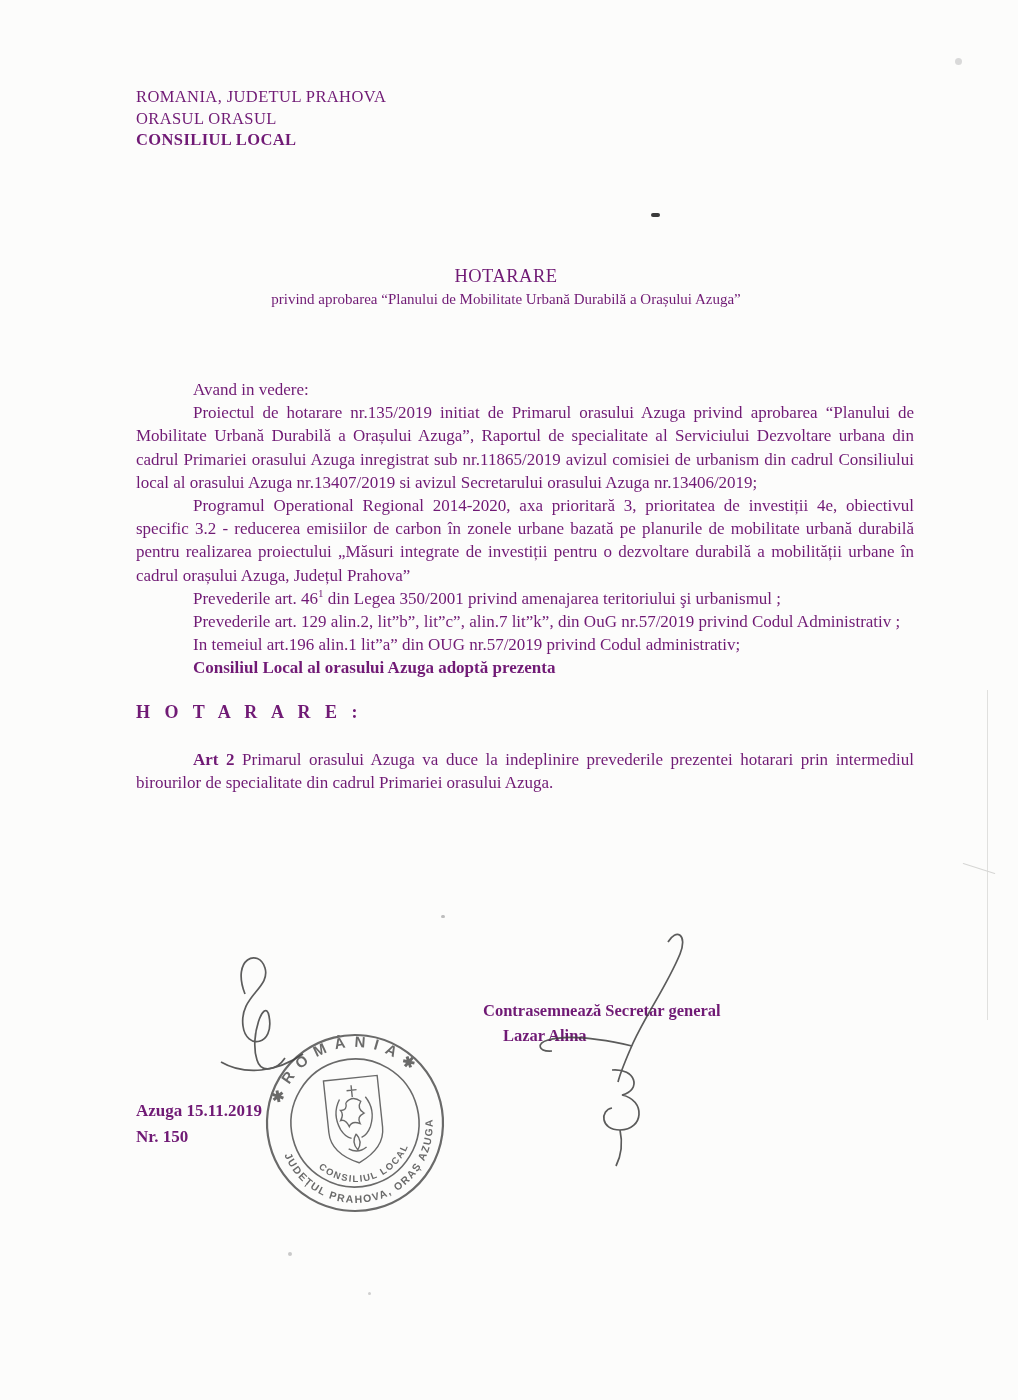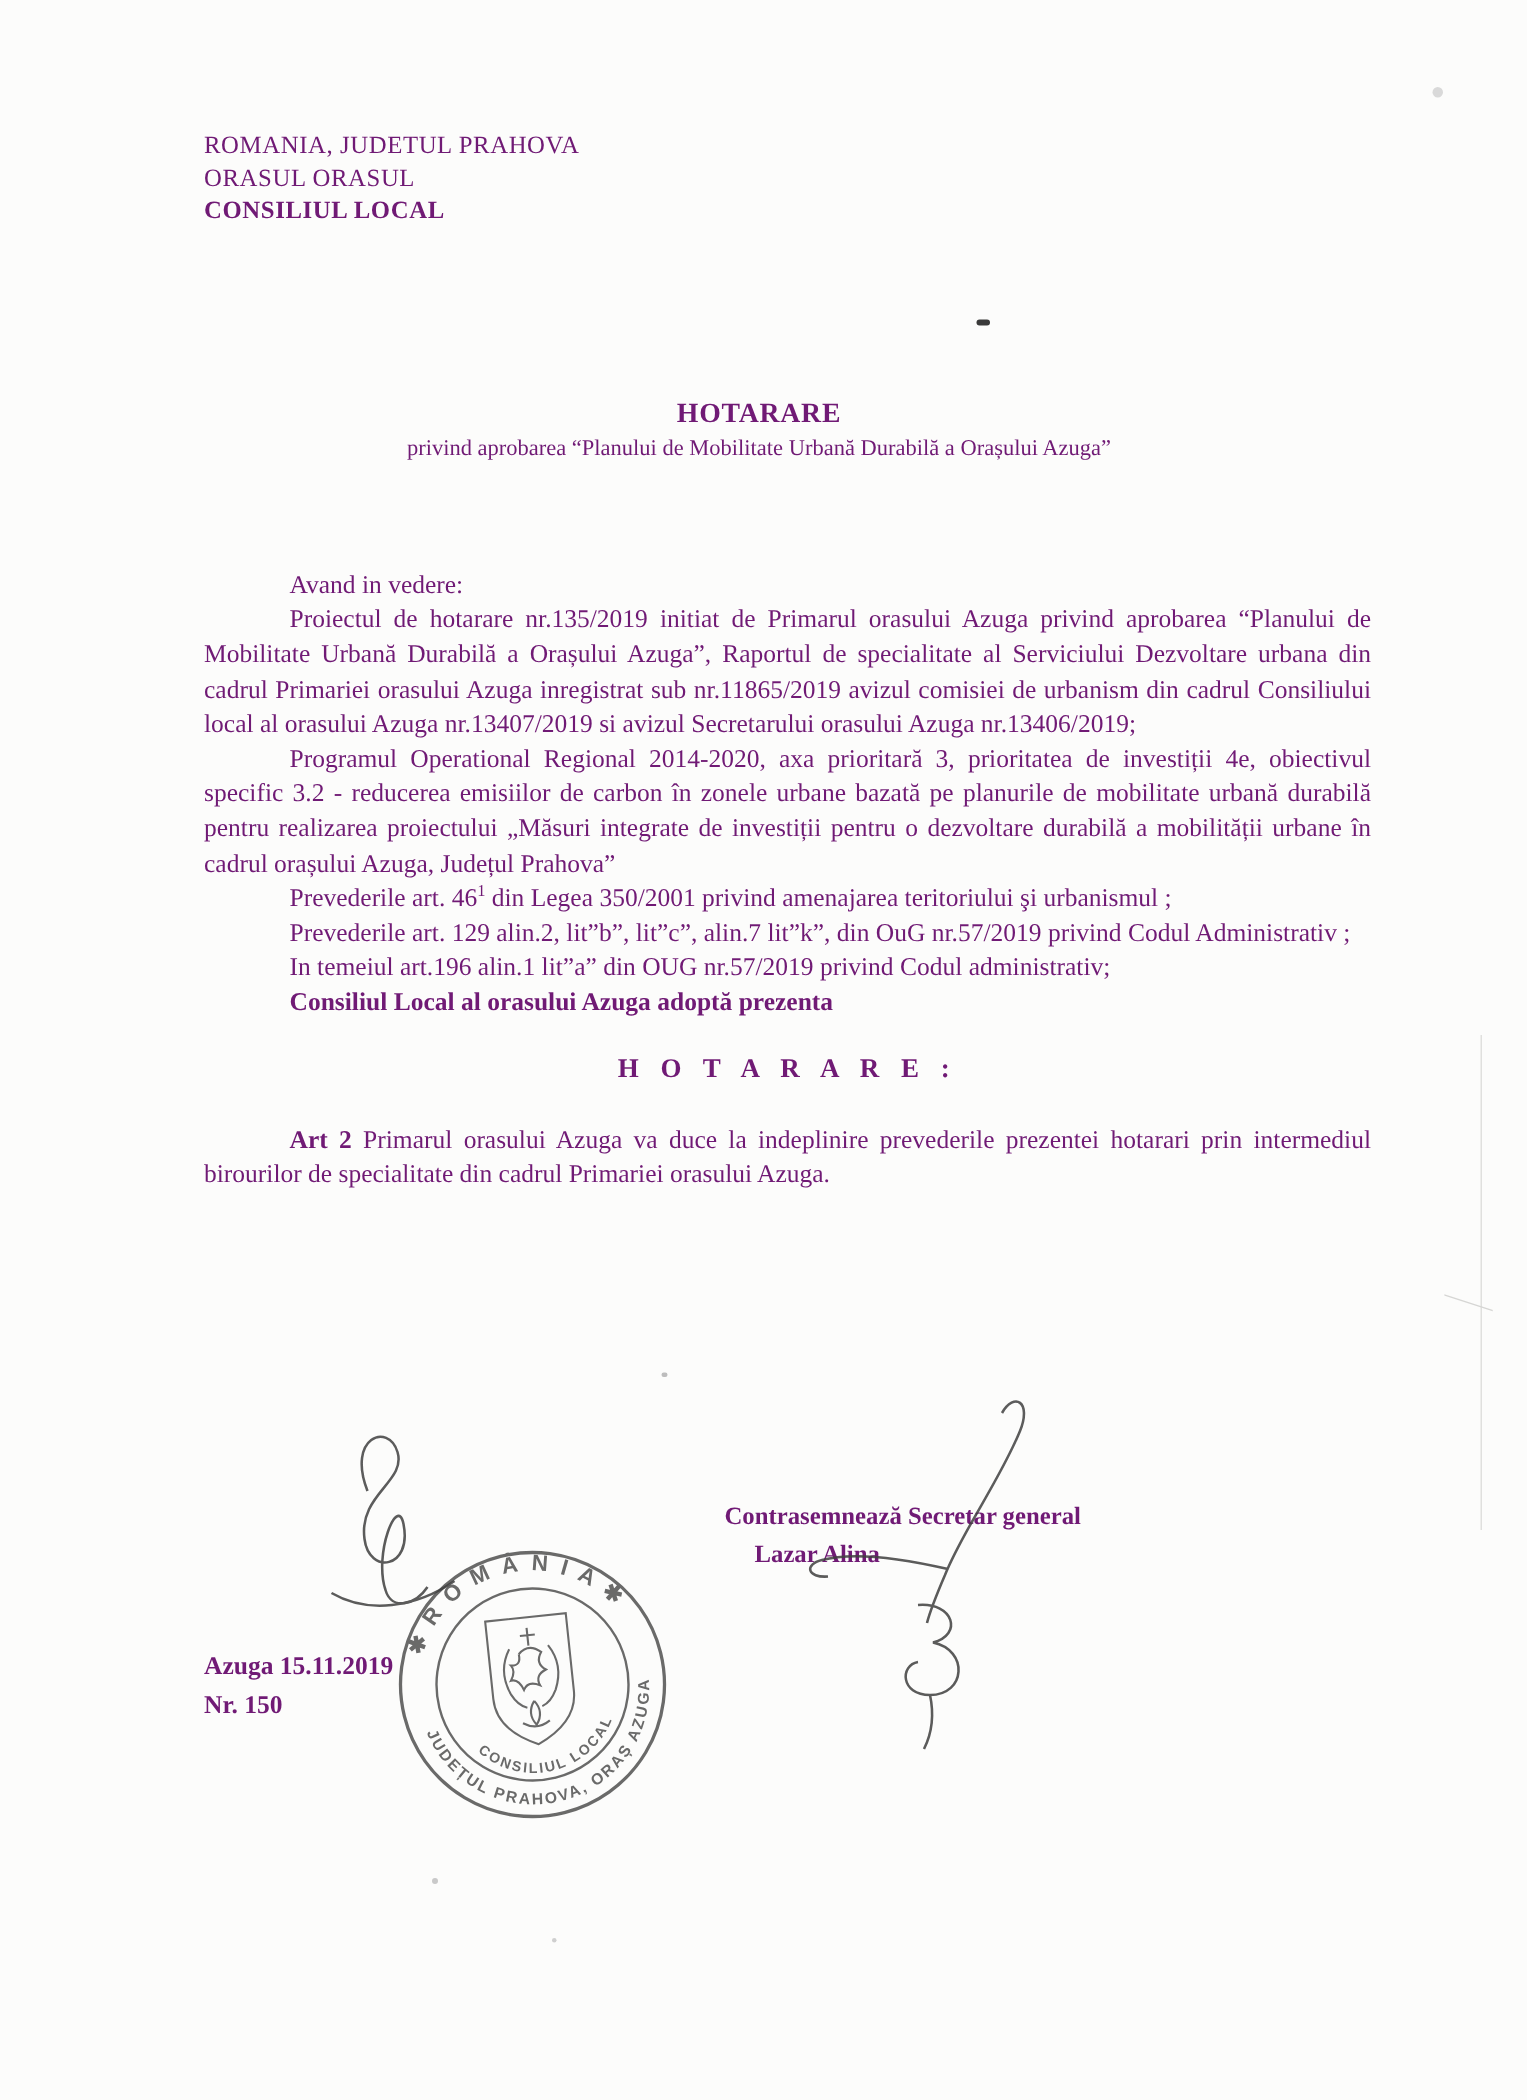--- a/index.html
+++ b/index.html
@@ -10,29 +10,29 @@
     background:#fcfcfb;
     font-family:"Liberation Serif", serif;
     color:#701a75;
     overflow:hidden;
   }
   
   .doc-header{position:absolute;left:136px;top:86px;font-size:16.5px;line-height:21.5px;letter-spacing:.4px;}
   .doc-header .bold{font-weight:bold;}
   
   .title-block{position:absolute;left:136px;top:266px;width:740px;text-align:center;}
-  .title-main{font-weight:bold;font-size:18.5px;letter-spacing:.5px;}
+  .title-main{font-weight:normal;font-size:18.5px;letter-spacing:.5px;}
   .title-sub{font-size:15px;margin-top:4px;}
   
   .body-block{position:absolute;left:136px;top:378px;width:778px;font-size:17px;line-height:23.2px;text-align:justify;}
   .para{text-indent:57px;margin:0;}
   .para.noj{text-align:left;}
   .bold{font-weight:bold;}
   sup.fn{font-size:11px;vertical-align:super;line-height:0;}
-  .heading2{text-align:center;text-indent:0;font-weight:bold;font-size:18px;letter-spacing:5px;margin:21px 0 24px 0;}
+  .heading2{text-align:left;text-indent:0;font-weight:bold;font-size:18px;letter-spacing:5px;margin:21px 0 24px 0;}
   .art{margin-top:20px;}
   
   .sig-left{position:absolute;left:136px;top:998px;font-weight:bold;font-size:16.5px;line-height:25px;}
   .sig-left .name{padding-left:12px;}
   .sig-right{position:absolute;left:483px;top:998px;font-weight:bold;font-size:16.5px;line-height:25px;}
   .sig-right .name{padding-left:20px;}
   
   .doc-footer{position:absolute;left:136px;top:1098px;font-weight:bold;font-size:17px;line-height:26px;}
   
   .stamp-box{position:absolute;left:262px;top:1030px;width:186px;height:186px;z-index:5;}

